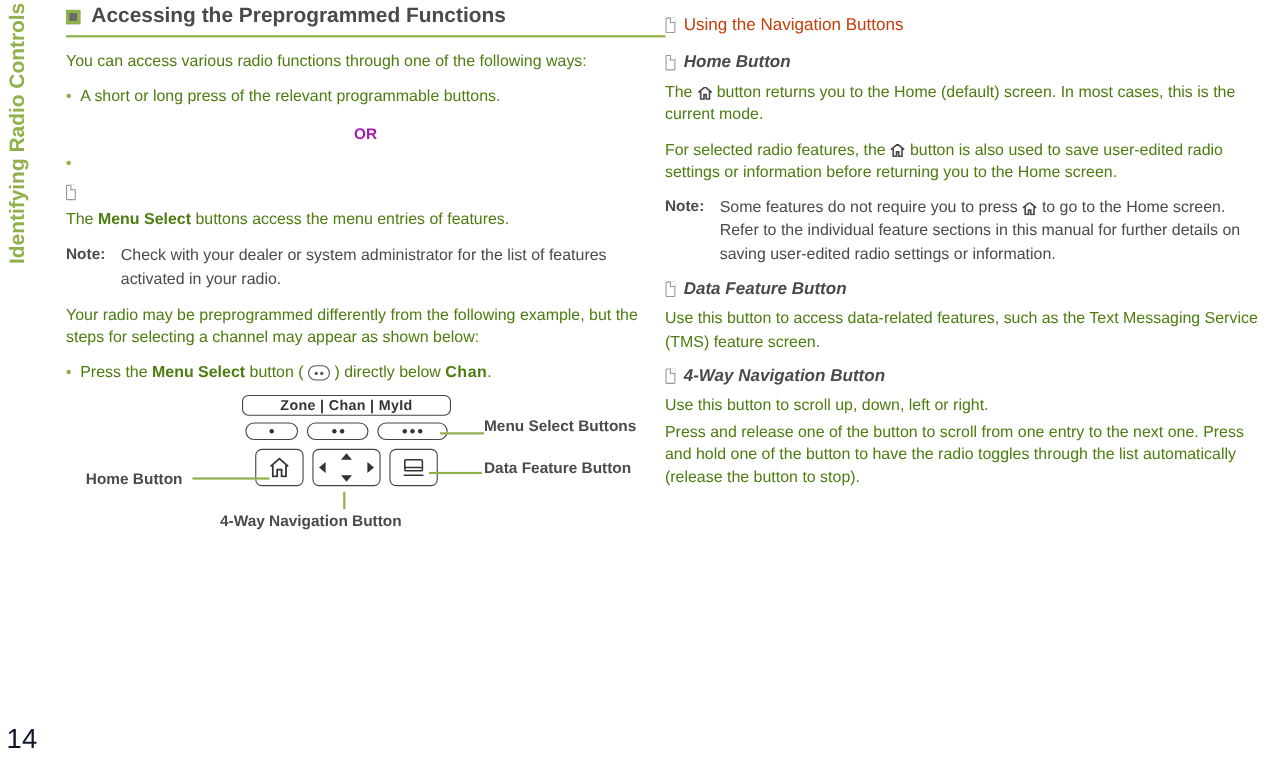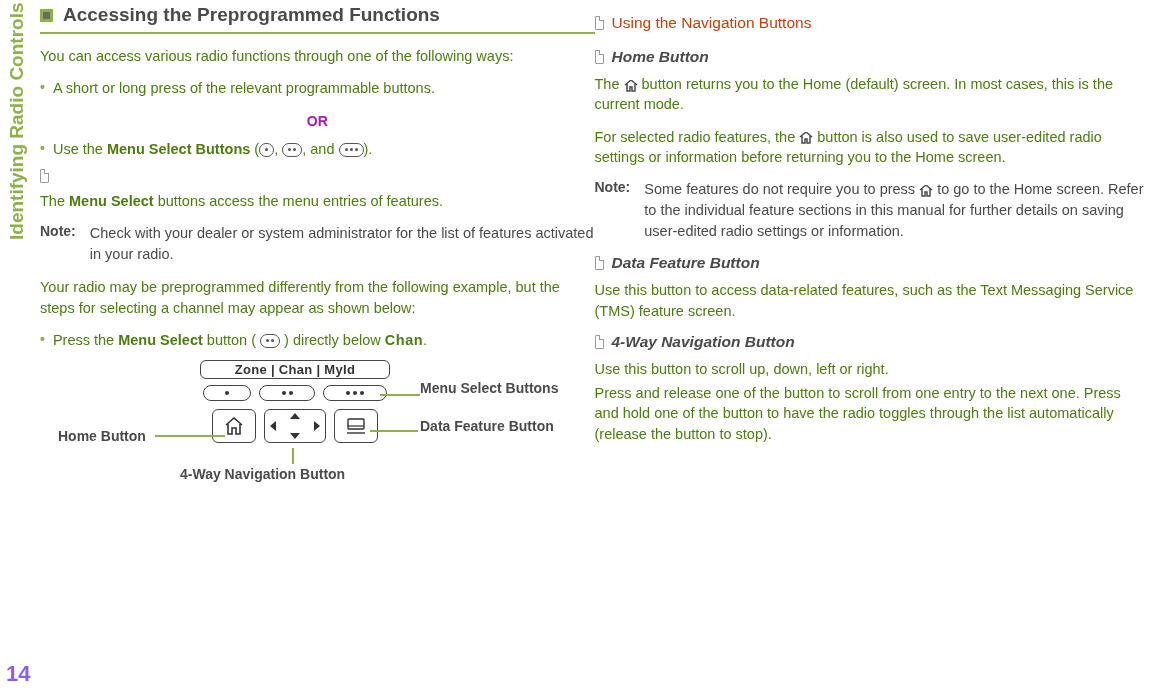--- a/index.html
+++ b/index.html
@@ -21,27 +21,27 @@
     transform-origin: left top;
     color: #8fb04a;
     font-weight: bold;
     font-size: 19px;
     white-space: nowrap;
   }
   .page-num {
     position: absolute;
     left: 6px;
     bottom: 6px;
-    color: #8b5cf6;
-    font-weight: bold;
-    font-size: 22px;
+    color: #0f172a;
+    font-weight: normal;
+    font-size: 25px;
   }
   .columns {
     position: absolute;
-    left: 40px;
+    left: 60px;
     top: 4px;
     right: 10px;
     display: flex;
   }
   .col { flex: 1; }
   .h1-row { display:flex; align-items:center; gap:10px; margin-bottom:6px;}
   .h1-icon { width:13px; height:13px; border:3px solid #8fb04a; background:#6a6a6a; }
   .h1 { color:#4a4a4a; font-weight:bold; font-size:19px; }
   .h1-rule { border:none; border-top:2px solid #8fb04a; margin-bottom:12px; width:100%; }
   .p { color:#4d7c0f; font-size:14.5px; line-height:1.4; margin-bottom:12px; }
@@ -112,32 +112,20 @@
 
     <div class="bullet">
       <div class="bullet-dot">•</div>
       <div class="p" style="margin-bottom:4px">A short or long press of the relevant programmable buttons.</div>
     </div>
 
     <div class="or">OR</div>
 
     <div class="bullet">
       <div class="bullet-dot">•</div>
-      <div class="p" style="margin-bottom:0">
-        <span>Use the </span><b>Menu Select Buttons</b><span> (</span><span class="btn-ovl">
-            <span class="d"></span>
-          </span><span>, </span><span class="btn-ovl">
-            <span class="d"></span>
-            <span class="d"></span>
-          </span><span>, and </span><span class="btn-ovl">
-            <span class="d"></span>
-            <span class="d"></span>
-            <span class="d"></span>
-          </span><span>).</span>
-      </div>
     </div>
 
     <div class="h2-row">
       <div class="h2-icon"></div>
     </div>
 
     <div class="p">
       <span>The </span><b>Menu Select</b><span> buttons access the menu entries of features.</span>
     </div>
 

